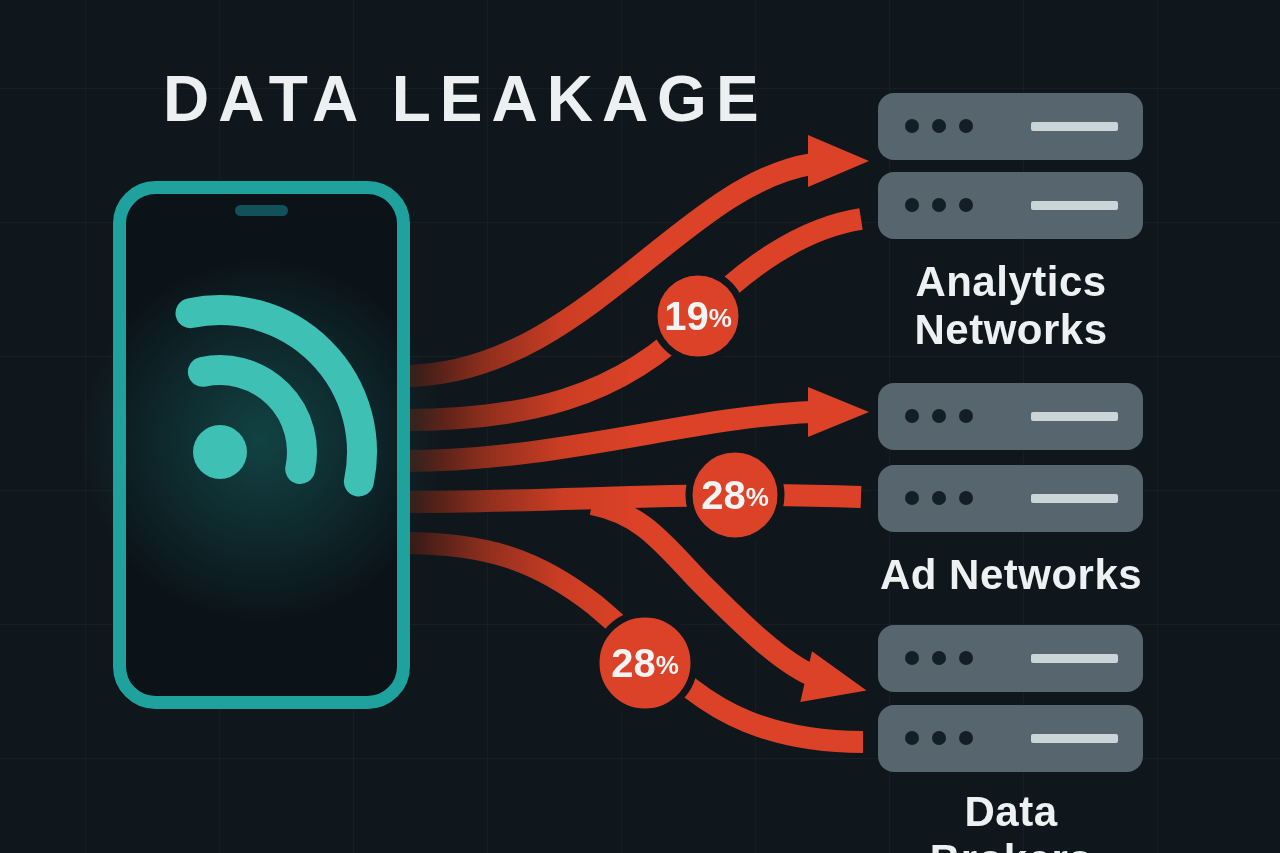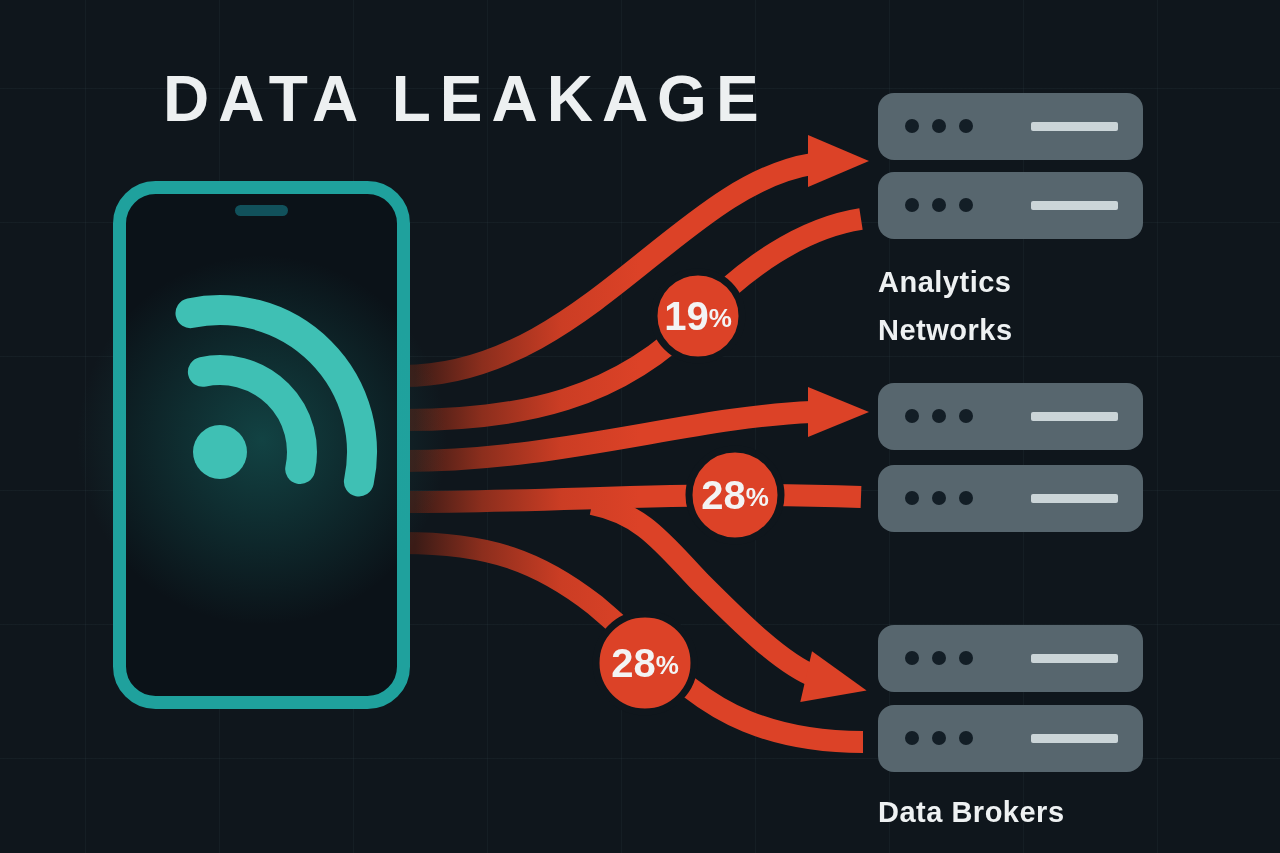--- a/index.html
+++ b/index.html
@@ -12,22 +12,22 @@
     background-size:134px 134px,134px 134px;
     background-position:85px 0,0 88px;
     font-family:"Liberation Sans", sans-serif;
   }
   .title{
     position:absolute;left:163px;top:62px;
     font-size:64px;font-weight:800;letter-spacing:9px;
     color:#edf0f1;white-space:nowrap;
   }
   .dest-label{
-    position:absolute;left:878px;width:266px;
-    color:#eef1f2;font-weight:700;font-size:29px;line-height:48px;
+    position:absolute;left:878px;width:266px;text-align:center;
+    color:#eef1f2;font-weight:700;font-size:42px;line-height:48px;
     letter-spacing:0.5px;
   }
   .dest-label.analytics{top:258px;}
   .dest-label.adnetworks{top:551px;}
   .dest-label.databrokers{top:788px;}
   svg{position:absolute;left:0;top:0;}
   svg text{font-family:"Liberation Sans", sans-serif;}
   .badge-text{font-size:40px;font-weight:700;fill:#f3f4f4;}
   .badge-pct{font-size:26px;font-weight:700;}
 </style>
@@ -145,17 +145,20 @@
           <rect x="1031" y="734" width="87" height="9" rx="2"></rect>
         </g>
       </g>
     </g>
   </svg>
 
   <div class="dest-label analytics">
     <div>Analytics</div>
     <div>Networks</div>
   </div>
+  <div class="dest-label adnetworks">
+    <div>Ad Networks</div>
+  </div>
   <div class="dest-label databrokers">
     <div>Data Brokers</div>
   </div>
 
 </div>
 
 </body></html>

